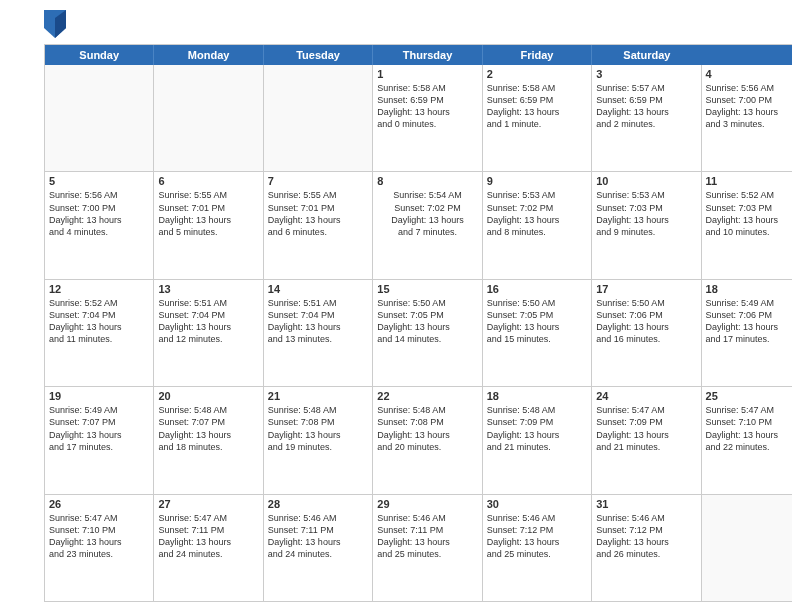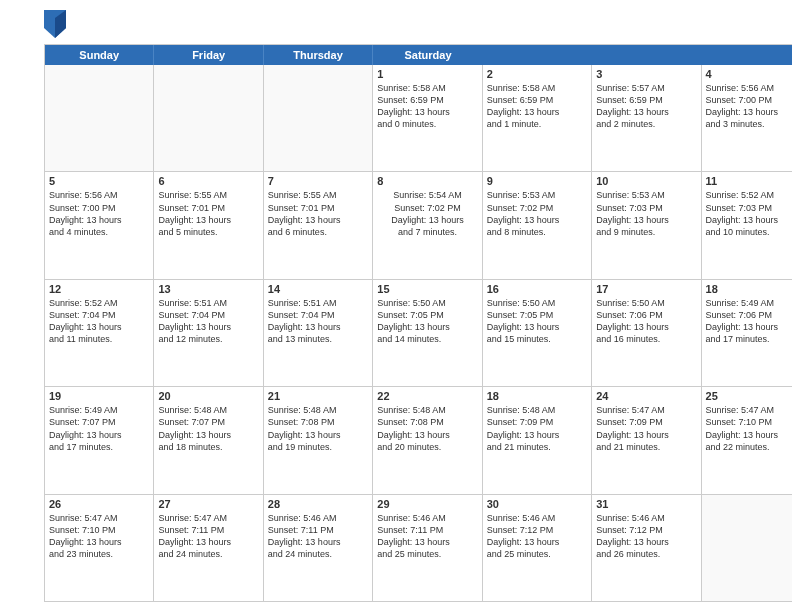--- a/index.html
+++ b/index.html
@@ -133,22 +133,24 @@
     </div>
     <div class="title-block">
       <div class="month-title"></div>
       <div class="subtitle"></div>
     </div>
   </div>
 
   <div class="calendar">
     <div class="cal-header-row">
     <div class="cal-header-cell">Sunday</div>
+        <div class="cal-header-cell">Monday</div>
+        <div class="cal-header-cell">Tuesday</div>
+        <div class="cal-header-cell">Thursday</div>
         <div class="cal-header-cell">Friday</div>
-        <div class="cal-header-cell">Thursday</div>
         <div class="cal-header-cell">Saturday</div>
       </div>
     <div class="cal-body">
     <div class="cal-row">
           <div class="cal-cell empty"></div>
           <div class="cal-cell empty"></div>
           <div class="cal-cell empty"></div>
           <div class="cal-cell">
             <div class="day-num">1</div>
             <div class="cell-text" style="white-space: pre-line;">Sunrise: 5:58 AM

